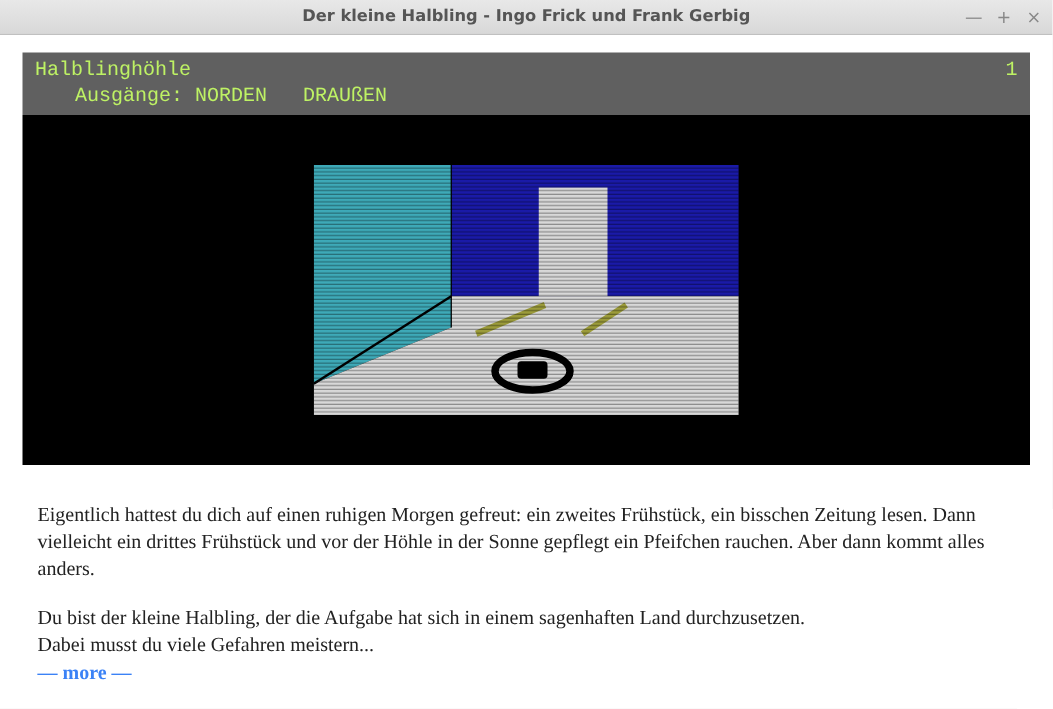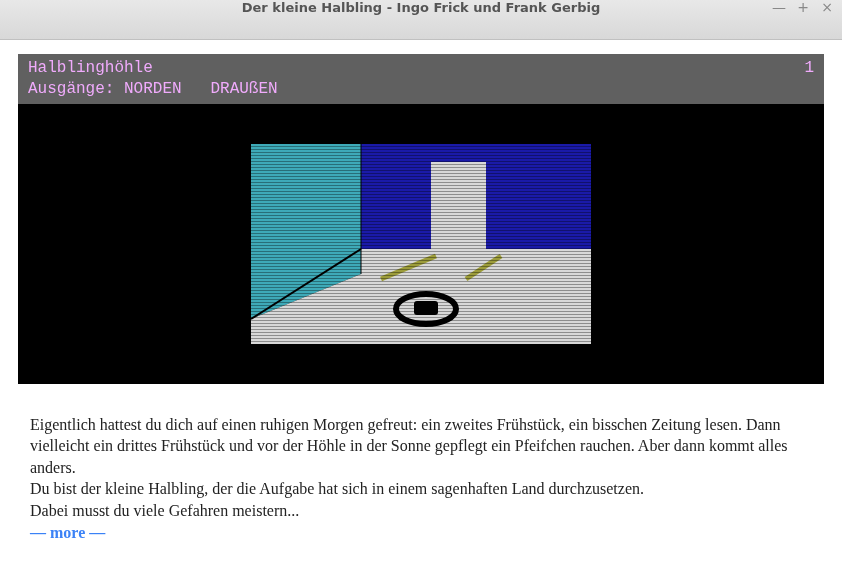--- a/index.html
+++ b/index.html
@@ -4,23 +4,24 @@
 <style>
 * { margin: 0; padding: 0; box-sizing: border-box; }
 body {
   width: 842px;
   height: 567px;
   background: #f0f0f0;
   font-family: "DejaVu Sans", Arial, sans-serif;
   overflow: hidden;
 }
 .titlebar {
-  height: 40px;
+  height: 28px;
   background: linear-gradient(to bottom, #e8e8e8, #d8d8d8);
   display: flex;
+  align-items: center;
   justify-content: center;
   position: relative;
   border-bottom: 1px solid #c0c0c0;
 }
 .titlebar-text {
   font-size: 13px;
   font-weight: bold;
   color: #555;
 }
 .titlebar-controls {
@@ -43,56 +44,56 @@
   background: #fff;
   height: calc(100% - 28px);
   display: flex;
   flex-direction: column;
 }
 .game-header-wrap {
   padding: 14px 18px 0 18px;
 }
 .game-header {
   background: #606060;
-  color: #f0abfc;
+  color: #bef264;
   font-family: "Courier New", monospace;
   font-size: 16px;
   padding: 4px 10px;
   line-height: 1.3;
   display: flex;
   flex-direction: column;
 }
 .header-row1 {
   display: flex;
   justify-content: space-between;
 }
 .header-row1 .loc { white-space: pre; }
 .header-row1 .score { text-align: right; }
-.header-row2 { white-space: pre; }
+.header-row2 { white-space: pre; margin-left: 32px; }
 .illustration-wrap {
   background: #000;
   height: 280px;
   margin: 0 18px;
   display: flex;
   align-items: center;
   justify-content: center;
 }
 .illustration {
   width: 340px;
   height: 200px;
   position: relative;
 }
 .text-area {
   padding: 30px 30px 0 30px;
   font-family: Georgia, "Times New Roman", serif;
   font-size: 16px;
   color: #222;
   line-height: 1.35;
 }
-.text-area p { }
+.text-area p { margin-bottom: 18px; }
 .more {
   color: #3b82f6;
   font-weight: bold;
   cursor: pointer;
 }
 </style>
 </head>
 <body>
 
 <div class="titlebar">

